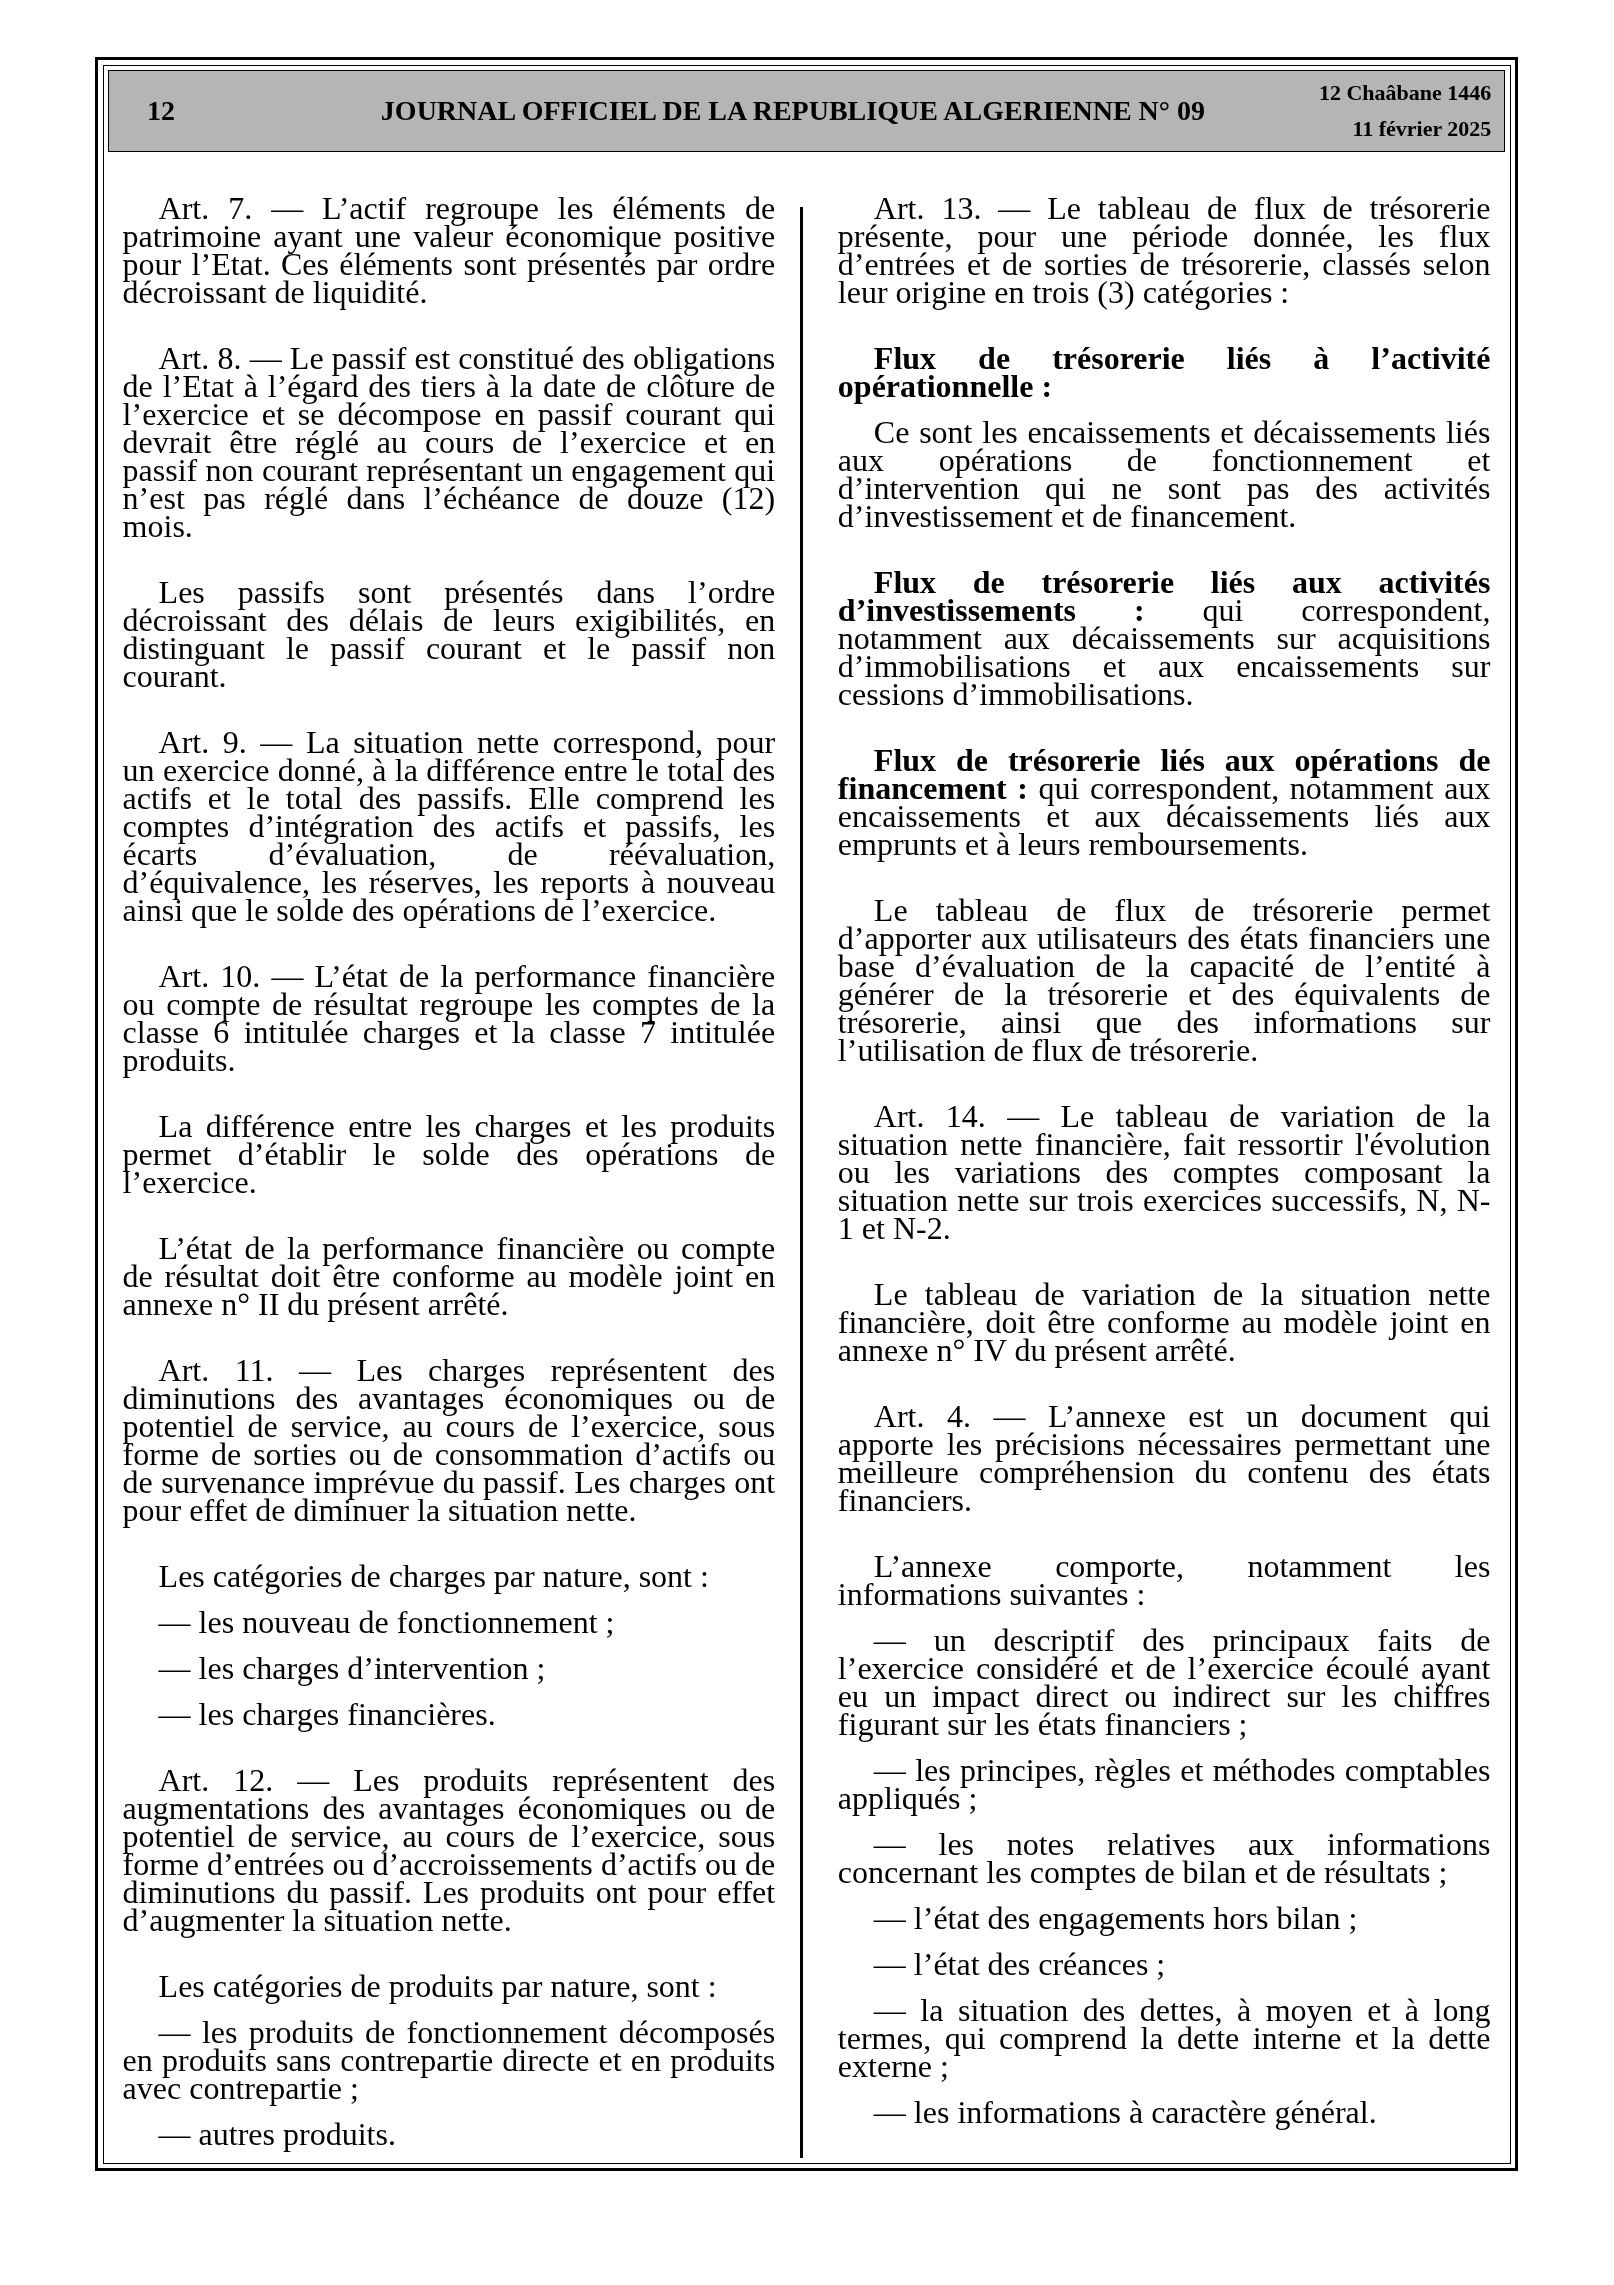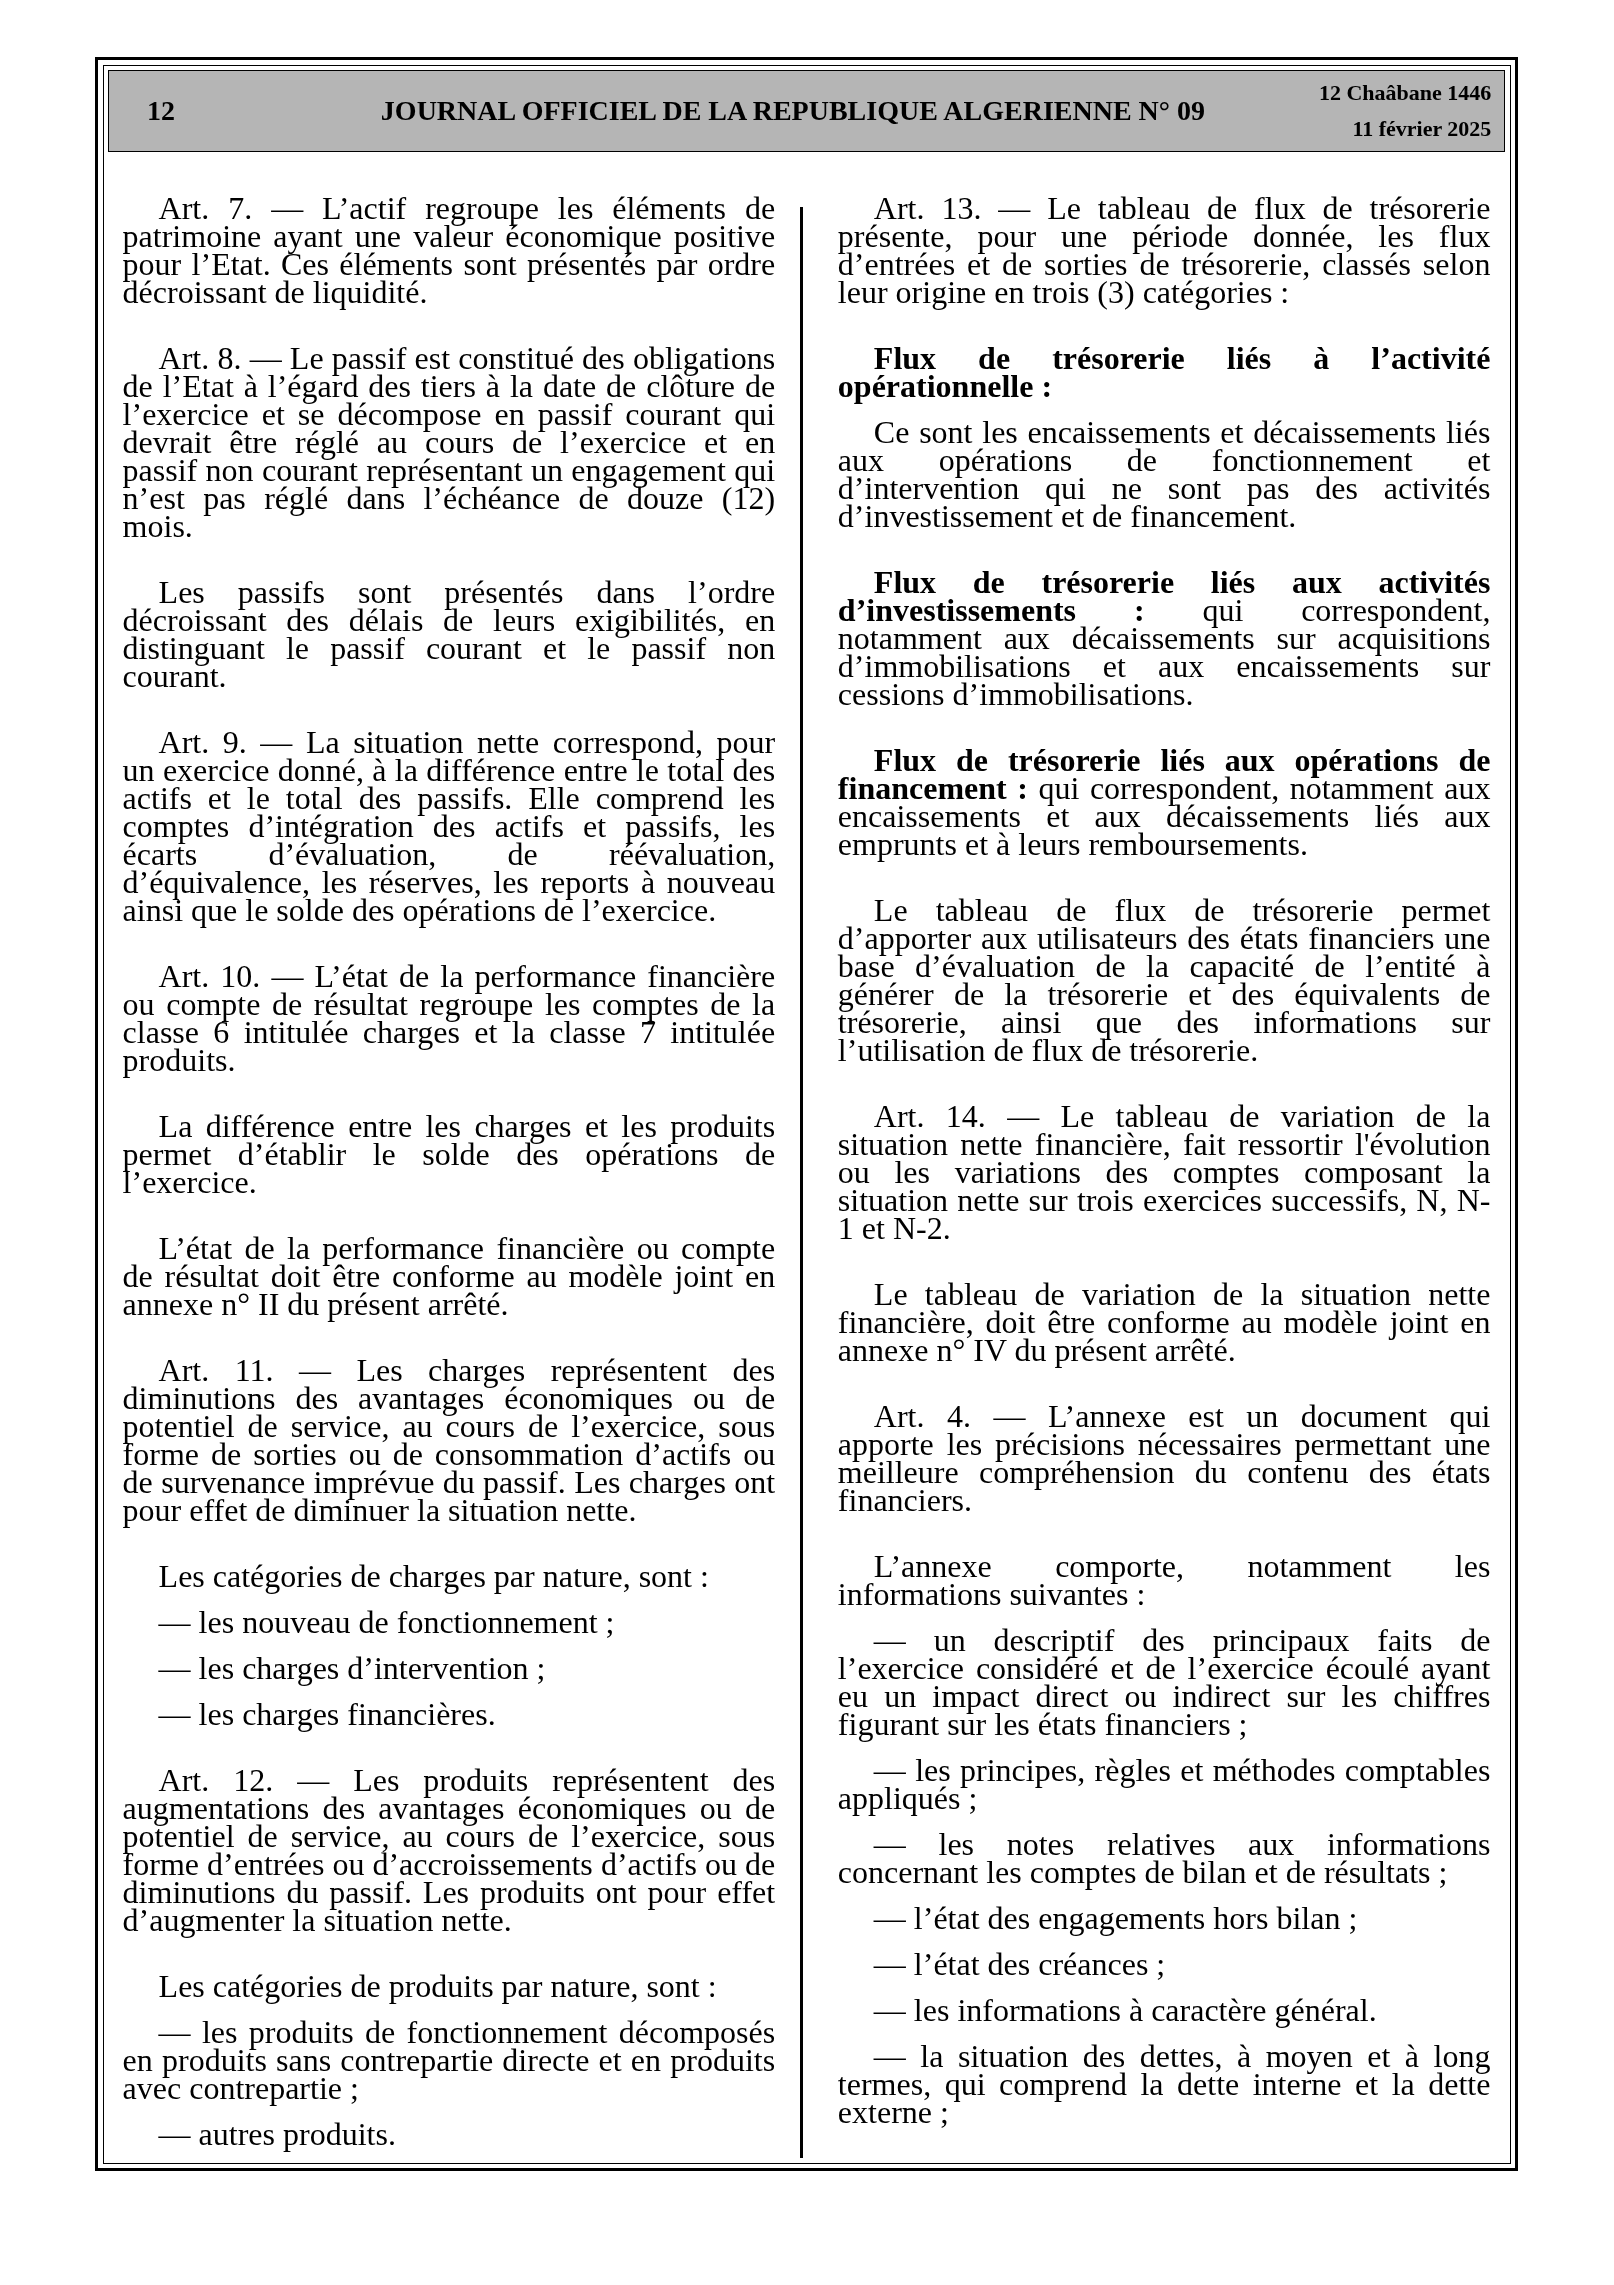--- a/index.html
+++ b/index.html
@@ -135,22 +135,22 @@
           <p class="paragraph">Le tableau de flux de trésorerie permet d’apporter aux utilisateurs des états financiers une base d’évaluation de la capacité de l’entité à générer de la trésorerie et des équivalents de trésorerie, ainsi que des informations sur l’utilisation de flux de trésorerie.</p>
           <p class="paragraph">Art. 14. — Le tableau de variation de la situation nette financière, fait ressortir l'évolution ou les variations des comptes composant la situation nette sur trois exercices successifs, N, N-1 et N-2.</p>
           <p class="paragraph">Le tableau de variation de la situation nette financière, doit être conforme au modèle joint en annexe n° IV du présent arrêté.</p>
           <p class="paragraph">Art. 4. — L’annexe est un document qui apporte les précisions nécessaires permettant une meilleure compréhension du contenu des états financiers.</p>
           <p class="paragraph">L’annexe comporte, notamment les informations suivantes :</p>
           <p class="list-item">— un descriptif des principaux faits de l’exercice considéré et de l’exercice écoulé ayant eu un impact direct ou indirect sur les chiffres figurant sur les états financiers ;</p>
           <p class="list-item">— les principes, règles et méthodes comptables appliqués ;</p>
           <p class="list-item">— les notes relatives aux informations concernant les comptes de bilan et de résultats ;</p>
           <p class="list-item">— l’état des engagements hors bilan ;</p>
           <p class="list-item">— l’état des créances ;</p>
+          <p class="list-item">— la situation des dettes, à moyen et à long termes, qui comprend la dette interne et la dette externe ;</p>
           <p class="list-item">— les informations à caractère général.</p>
-          <p class="list-item">— la situation des dettes, à moyen et à long termes, qui comprend la dette interne et la dette externe ;</p>
           <p class="paragraph">Art. 16. — Le présent arrêté sera publié au <span style="font-style: italic;">Journal officiel</span> de la République algérienne démocratique et populaire.</p>
           <p class="paragraph">Fait à Alger, le 9 Rajab 1446 correspondant au 9 janvier 2025.</p>
           <p class="signature">Laziz FAID.</p>
         </div>
     </div>
 
   </div>
 </div>
 
 

